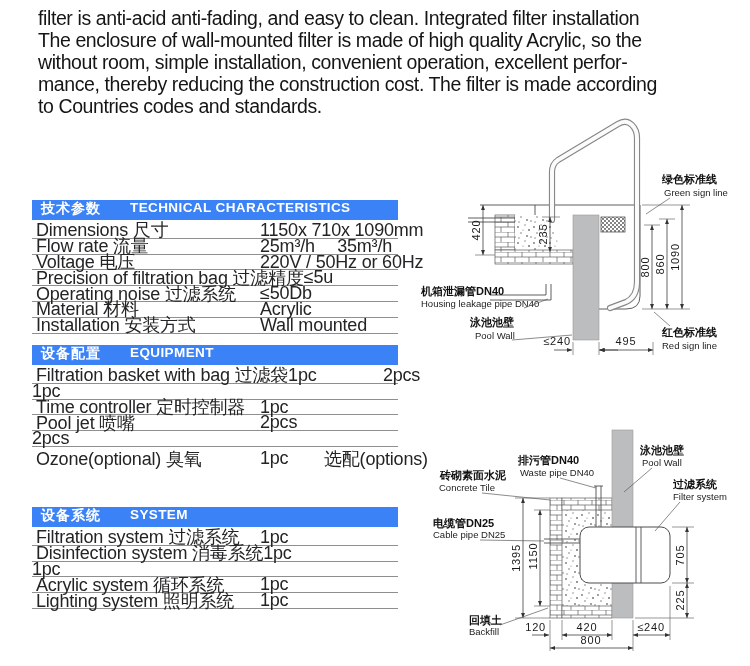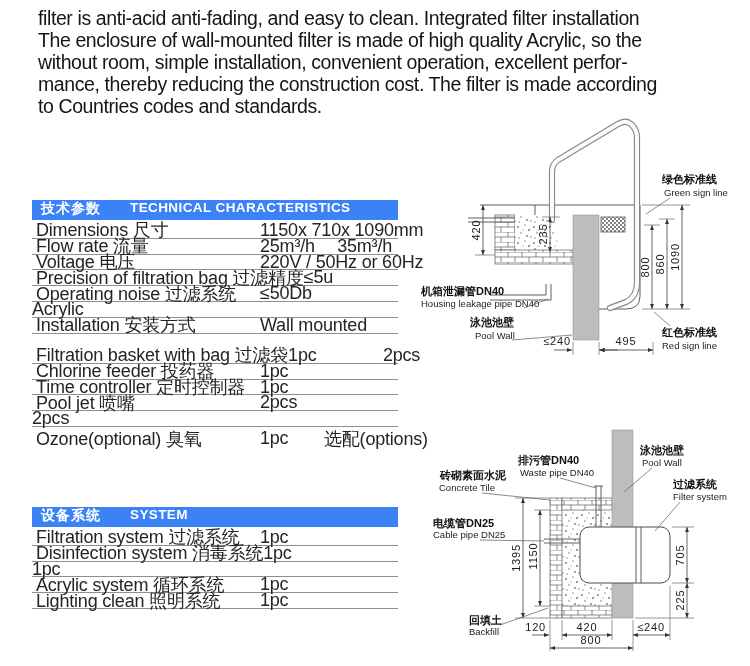--- a/index.html
+++ b/index.html
@@ -79,40 +79,44 @@
         <span class="lbl">Precision of filtration bag 过滤精度</span>
         <span class="v1">≤5u</span>
         <span class="v2"></span>
       </div>
       <div class="row">
         <span class="lbl">Operating noise 过滤系统</span>
         <span class="v1">≤50Db</span>
         <span class="v2"></span>
       </div>
       <div class="row">
+        <span class="lbl">Material 材料</span>
         <span class="v1">Acrylic</span>
         <span class="v2"></span>
       </div>
       <div class="row">
         <span class="lbl">Installation 安装方式</span>
         <span class="v1">Wall mounted</span>
         <span class="v2"></span>
       </div>
     </div>
   </div>
 
   <div class="tbl" id="t2">
+    <div class="tbl-h">
+      <span class="cn">设备配置</span>
+      <span class="en">EQUIPMENT</span>
+    </div>
     <div class="tbody">
       <div class="row">
         <span class="lbl">Filtration basket with bag 过滤袋</span>
         <span class="v1">1pc</span>
         <span class="v2">2pcs</span>
       </div>
       <div class="row">
-        <span class="lbl">Chlorine feeder 投药器</span>
         <span class="v1">1pc</span>
         <span class="v2"></span>
       </div>
       <div class="row">
         <span class="lbl">Time controller 定时控制器</span>
         <span class="v1">1pc</span>
         <span class="v2"></span>
       </div>
       <div class="row">
         <span class="lbl">Pool jet 喷嘴</span>
@@ -150,21 +154,21 @@
       <div class="row">
         <span class="v1">1pc</span>
         <span class="v2"></span>
       </div>
       <div class="row">
         <span class="lbl">Acrylic system 循环系统</span>
         <span class="v1">1pc</span>
         <span class="v2"></span>
       </div>
       <div class="row">
-        <span class="lbl">Lighting clean 照明系统</span>
+        <span class="lbl">Lighting system 照明系统</span>
         <span class="v1">1pc</span>
         <span class="v2"></span>
       </div>
     </div>
   </div>
 
   <svg class="d1" width="330" height="250" viewBox="0 0 330 250">
     <defs>
       <pattern id="p1b" width="14" height="10" patternUnits="userSpaceOnUse">
         <rect width="14" height="10" fill="#fff"></rect>

